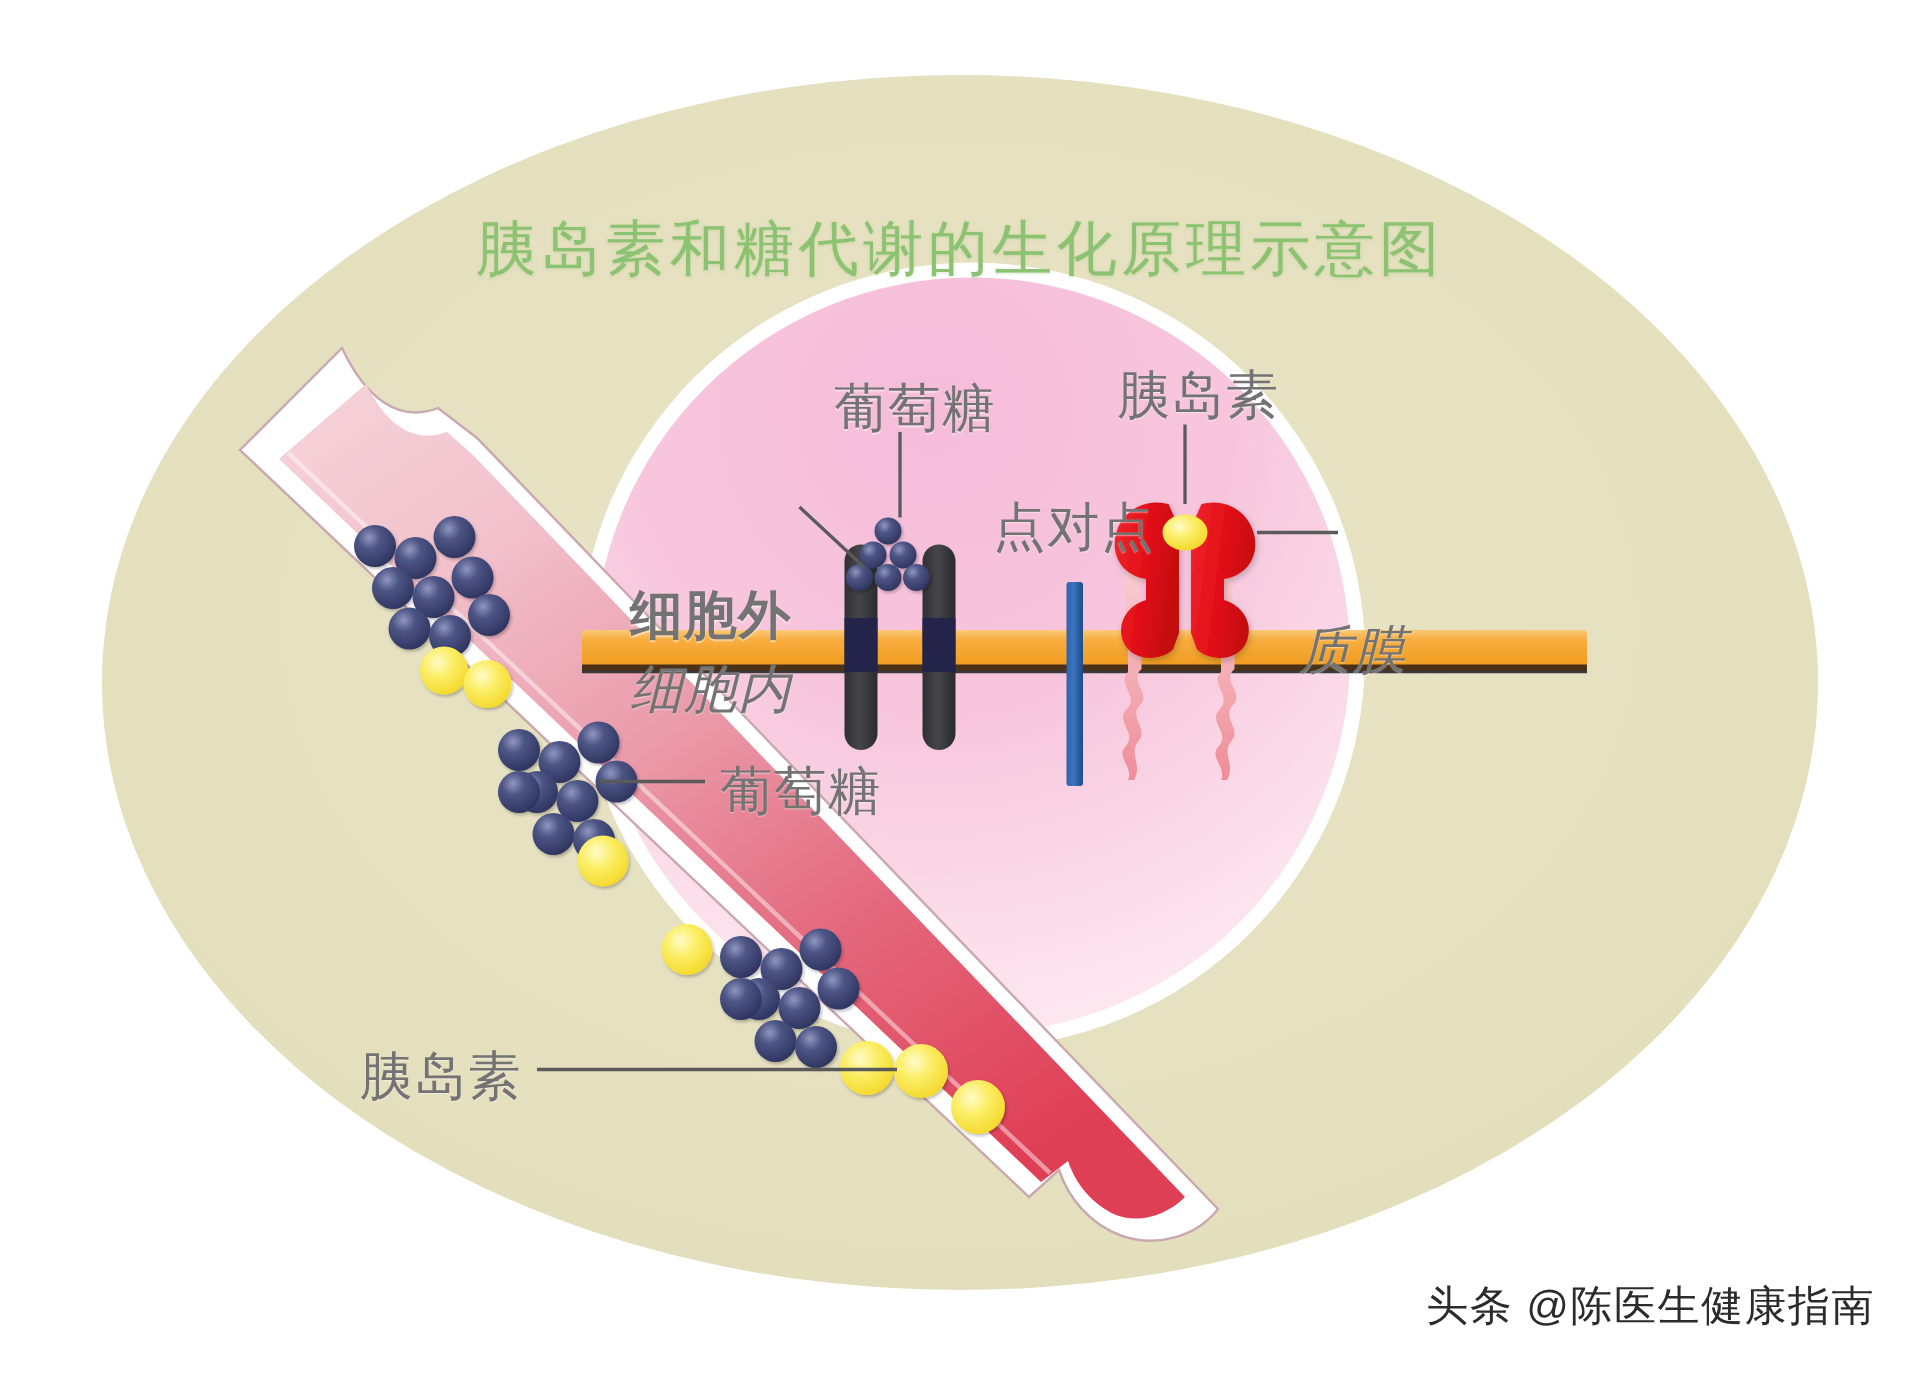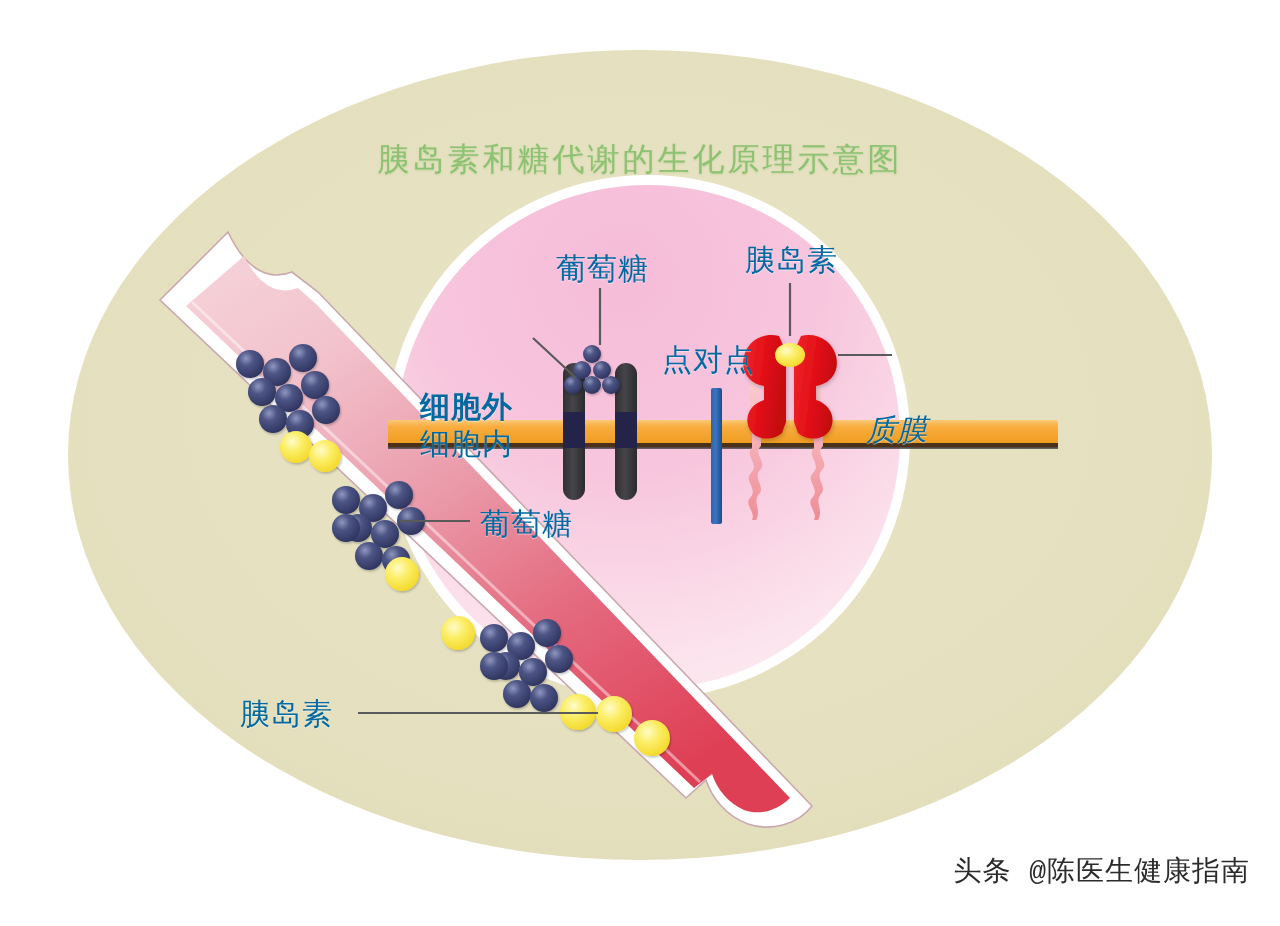--- a/index.html
+++ b/index.html
@@ -5,44 +5,44 @@
   html,body{margin:0;padding:0;}
   body{
     width:1280px;height:926px;background:#ffffff;
     font-family:"Liberation Sans","DejaVu Sans",sans-serif;
     overflow:hidden;position:relative;
   }
   #stage{position:absolute;left:0;top:0;width:1280px;height:926px;}
   svg.layer{position:absolute;left:0;top:0;width:1280px;height:926px;}
   .lbl{
     position:absolute;
-    color:#0369a1;
-    font-size:30px;
+    color:#737373;
+    font-size:35px;
     letter-spacing:1px;
     white-space:nowrap;
     font-family:"DejaVu Sans","Liberation Sans",sans-serif;
     text-shadow:0 1px 1px rgba(255,255,255,.5);
   }
   #title{
     position:absolute;
     left:0;top:138px;width:1280px;
     text-align:center;
-    font-size:32px;
+    font-size:40px;
     letter-spacing:3px;
     color:#8cc271;
     font-family:"DejaVu Sans","Liberation Sans",sans-serif;
     text-shadow:0 1px 2px rgba(140,194,113,.35);
   }
   #watermark{
     position:absolute;
     right:30px;bottom:36px;
     font-size:28px;
     color:#2b2b2b;
     letter-spacing:1px;
-    font-family:Liberation Mono, monospace;
+    font-family:Liberation Sans, sans-serif;
     white-space:nowrap;
   }
 </style>
 </head>
 <body>
 
 <div id="stage">
 
   <svg class="layer" viewBox="0 0 1280 926">
     <defs>
@@ -274,26 +274,26 @@
     </g>
   </svg>
 
   <div id="title">胰岛素和糖代谢的生化原理示意图</div>
 
 
   <div class="lbl" style="left:556px;top:249px;">葡萄糖</div>
 
   <div class="lbl" style="left:745px;top:240px;">胰岛素</div>
 
-  <div class="lbl" style="left:662px;top:340px;">点对点</div>
+  <div class="lbl" style="left:662px;top:328px;">点对点</div>
 
 
   <div class="lbl" style="left:420px;top:387px;font-weight:bold;">细胞外</div>
 
-  <div class="lbl" style="left:420px;top:424px;">细胞内</div>
+  <div class="lbl" style="left:420px;top:436px;font-style:italic;">细胞内</div>
 
   <div class="lbl" style="left:866px;top:410px;font-style:italic;">质膜</div>
 
   <div class="lbl" style="left:480px;top:504px;">葡萄糖</div>
 
   <div class="lbl" style="left:240px;top:694px;">胰岛素</div>
 
   <div id="watermark">头条 @陈医生健康指南</div>
 
 </div>

